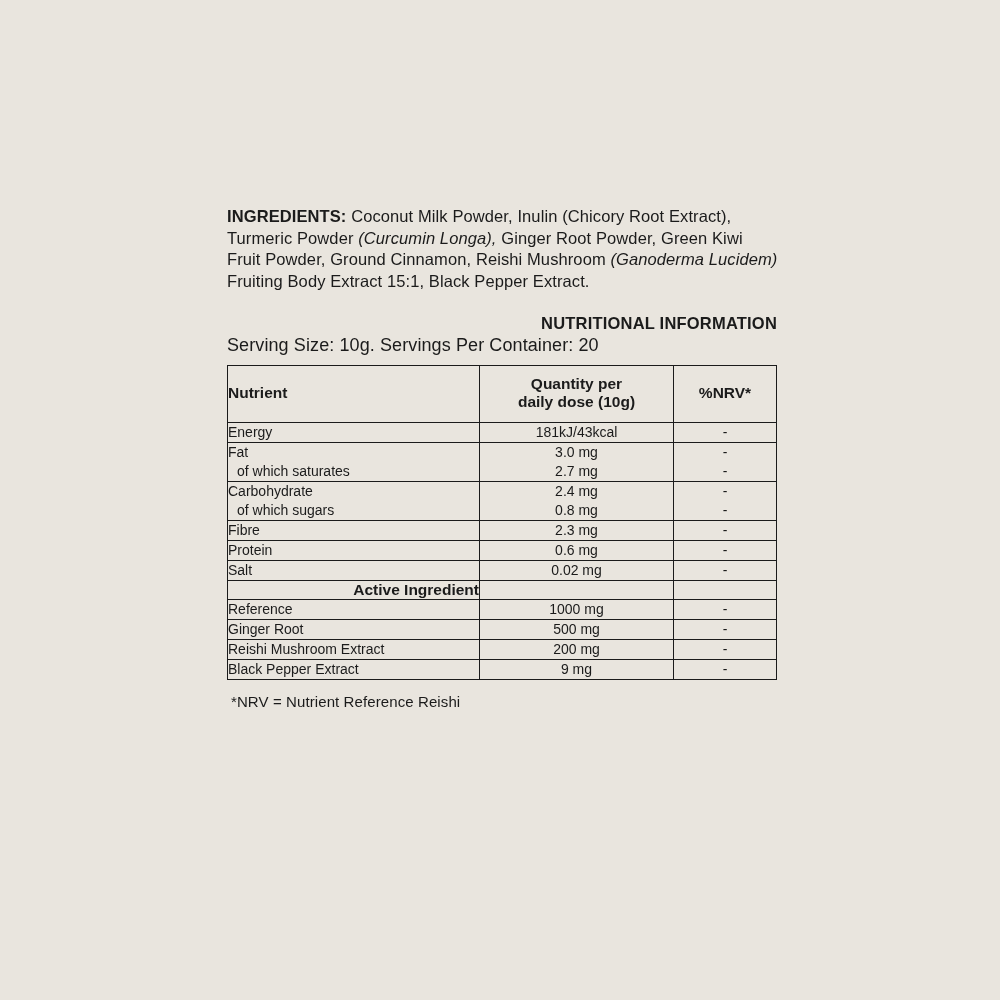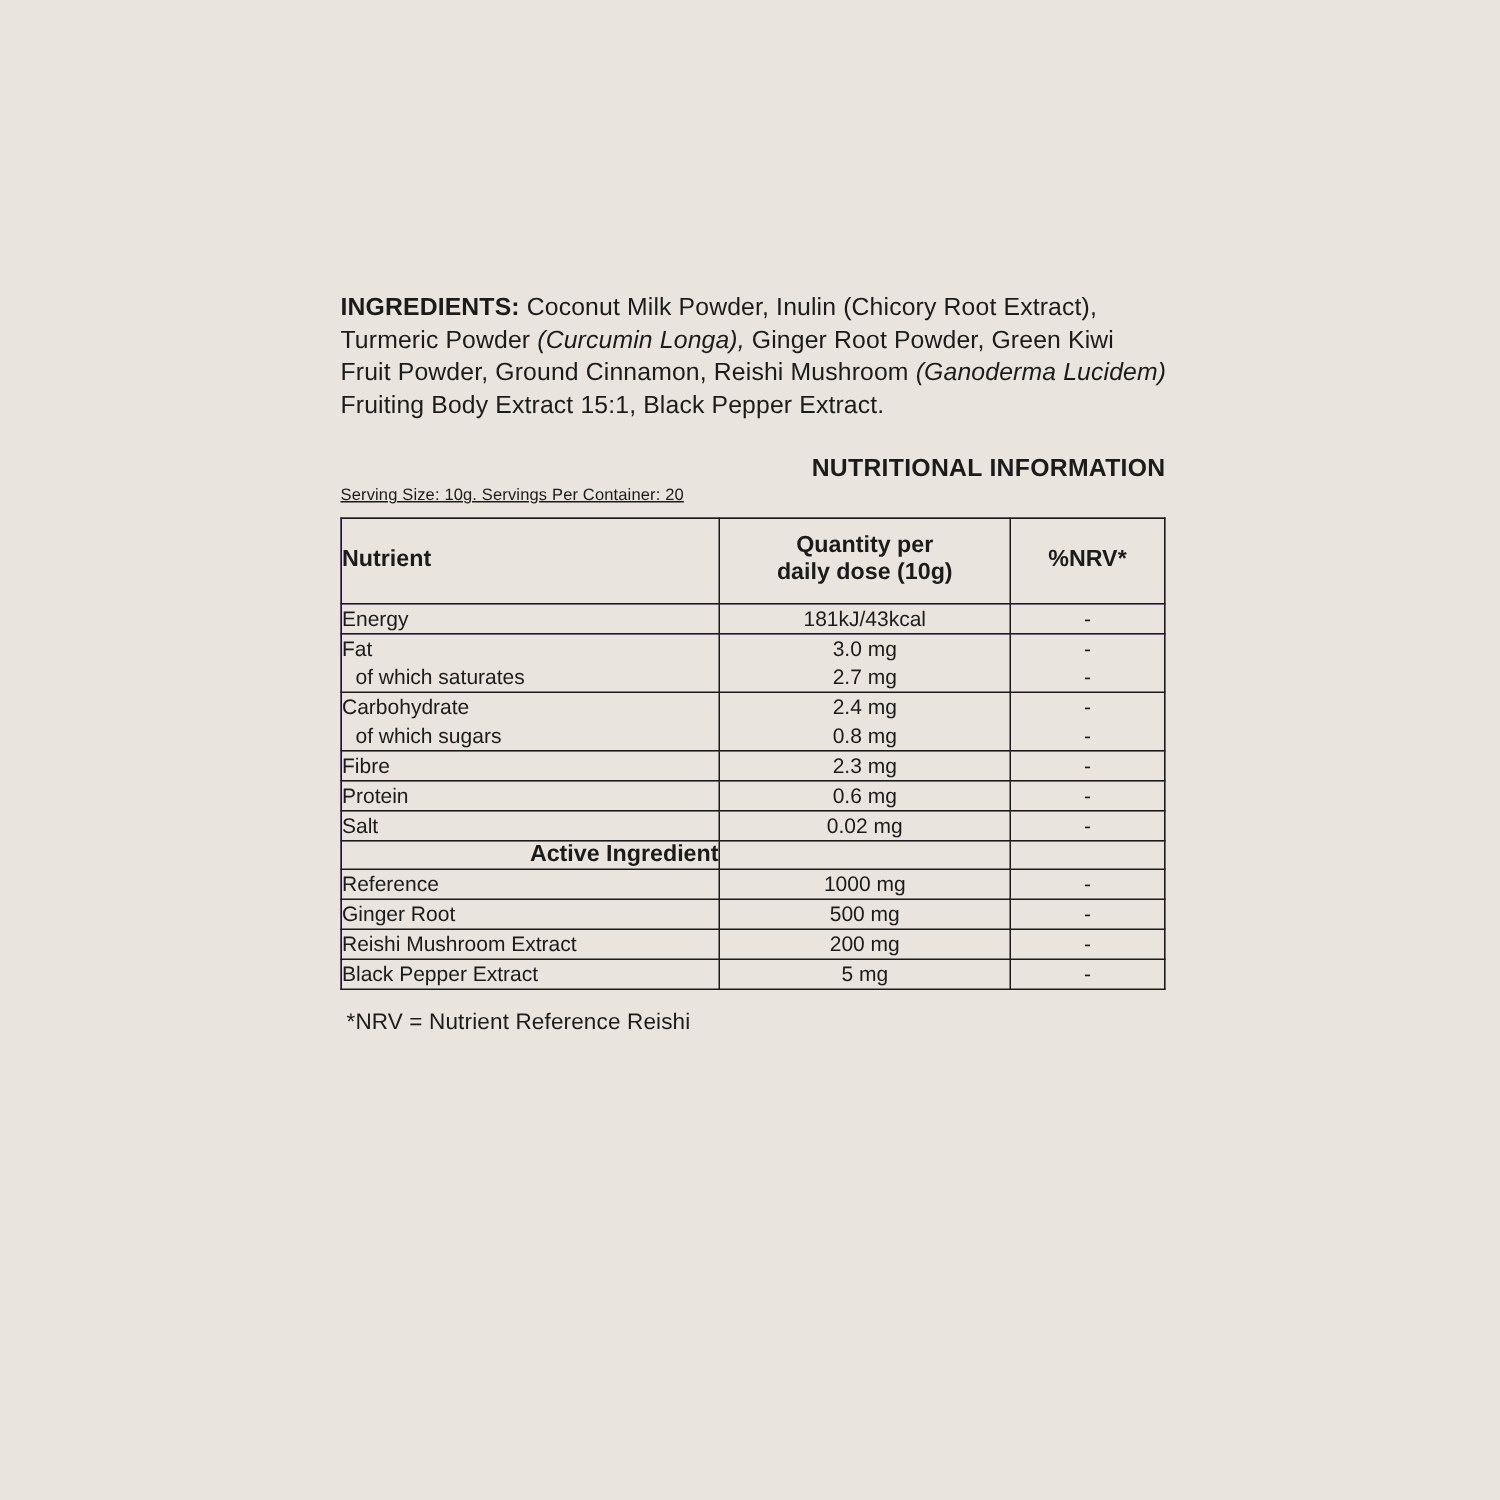--- a/index.html
+++ b/index.html
@@ -10,21 +10,21 @@
     width: 1000px;
     height: 1000px;
     background: #e9e5de;
     font-family: "Liberation Sans", sans-serif;
     color: #1b1b1b;
     overflow: hidden;
   }
   .label-panel {
     position: absolute;
     left: 227px;
-    top: 195px;
+    top: 206px;
     width: 550px;
   }
 
   
   .ingredients {
     font-size: 16.5px;
     line-height: 21.5px;
     letter-spacing: 0.1px;
     margin: 0 0 22px 0;
     text-align: left;
@@ -39,32 +39,31 @@
 
   
   .nutri-title {
     font-size: 16.5px;
     font-weight: bold;
     letter-spacing: 0.2px;
     margin: 0 0 2px 0;
     text-align: right;
   }
   .serving {
-    font-size: 11px;
+    font-size: 18px;
     letter-spacing: 0.1px;
     margin: 0 0 9px 0;
-    text-decoration: underline;
   }
 
   
   table.nutri {
     border-collapse: collapse;
     width: 549px;
     table-layout: fixed;
-    background: #6d28d9;
+    background: #f0abfc;
   }
   table.nutri td, table.nutri th {
     border: 1.6px solid #1b1b1b;
     padding: 0;
     background: #e9e5de;
     vertical-align: middle;
   }
   col.c-name { width: 252px; }
   col.c-qty  { width: 194px; }
   col.c-nrv  { width: 103px; }
@@ -230,20 +229,20 @@
       </tr>
 
       <tr>
         <td class="cell">Reishi Mushroom Extract</td>
         <td class="cell center">200 mg</td>
         <td class="cell center dash">-</td>
       </tr>
 
       <tr>
         <td class="cell">Black Pepper Extract</td>
-        <td class="cell center">5 mg</td>
+        <td class="cell center">9 mg</td>
         <td class="cell center dash">-</td>
       </tr>
     </tbody>
   </table>
 
   <div class="footnote">*NRV = Nutrient Reference Reishi</div>
 </div>
 
 </body></html>

